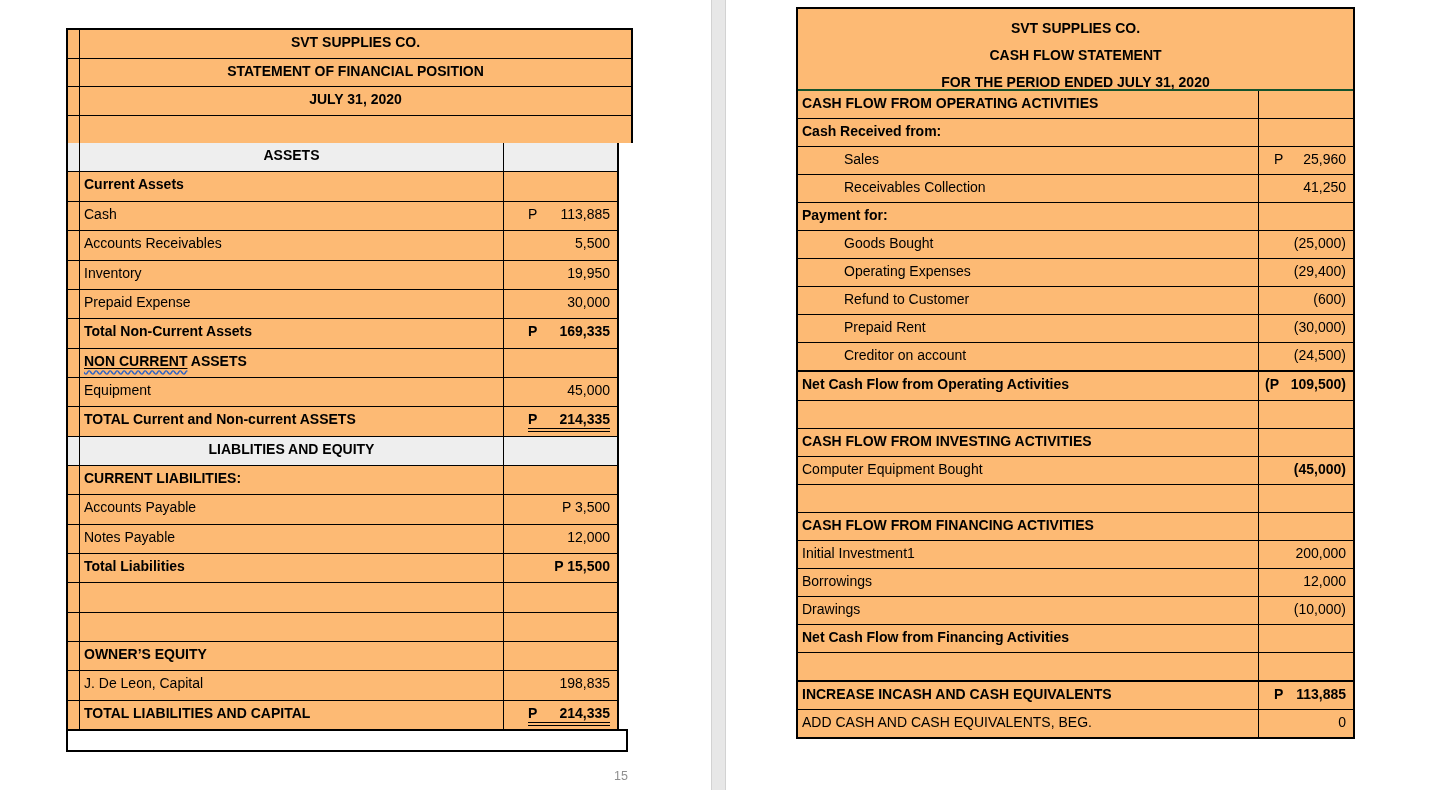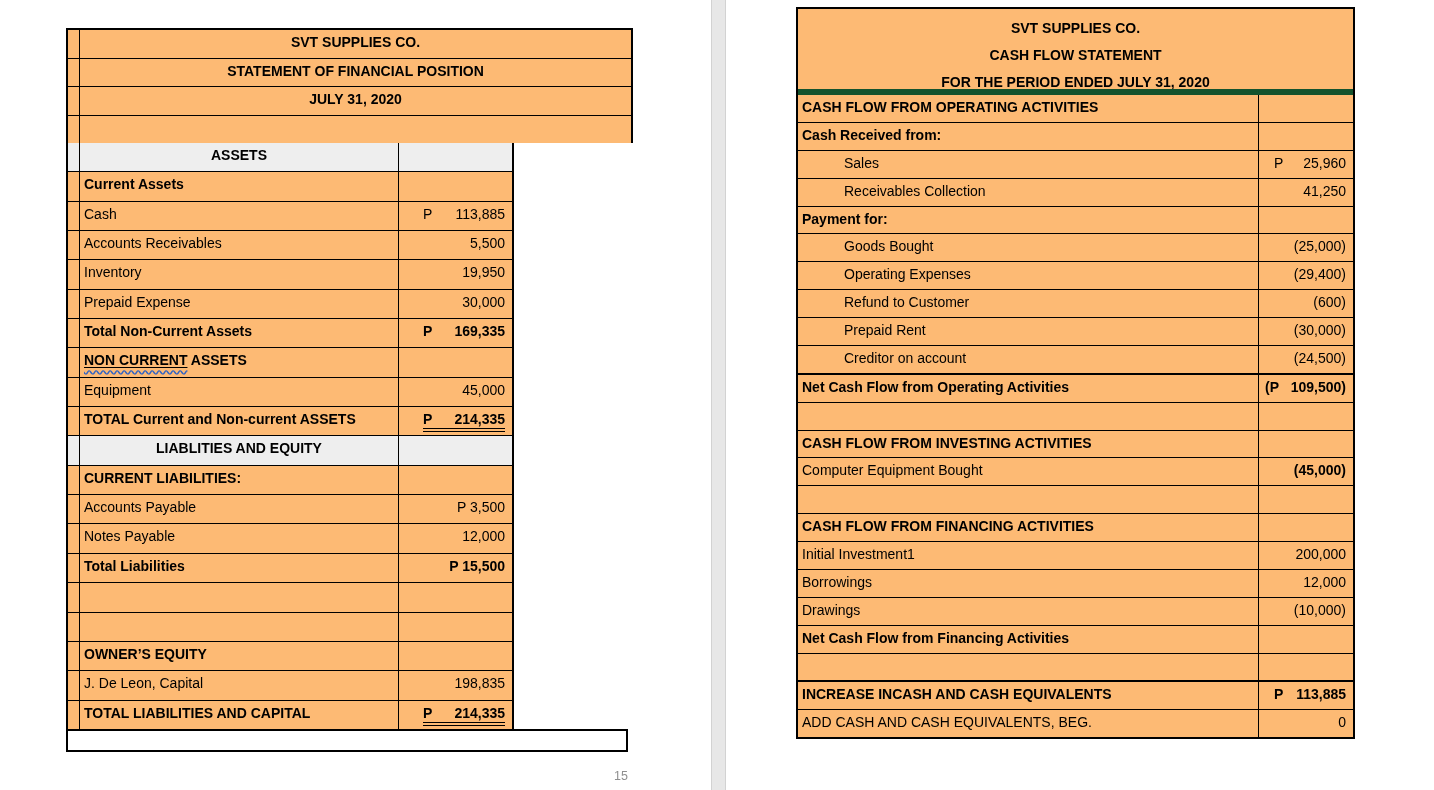--- a/index.html
+++ b/index.html
@@ -26,30 +26,30 @@
   #left-head .c3, #left-body .c3 { width:114px; }
   #right-table .c3 { width:95px; }
   #left-body .c3 > .p { margin-left:18px; }
   #right-table .c3 > .p { margin-left:9px; }
   .p.paren { margin-left:0 !important; }
   .dd { flex:1 1 auto; display:flex; justify-content:space-between; margin-left:18px;
         border-bottom:4px double #000; padding-bottom:0; margin-bottom:3px; }
 
   
   #left-head { left:66px; top:28px; width:567px; height:115px; border-bottom:none; }
-  #left-body { left:66px; top:143px; width:448px; height:588px; border-top:none; }
+  #left-body { left:66px; top:143px; width:553px; height:588px; border-top:none;justify-content:flex-end; }
   #left-body .row:first-child { border-top:none; }
   #left-foot { position:absolute; left:66px; top:729px; width:562px; height:23px; border:2px solid #000; background:#fff; }
 
   
   #right-table { left:796px; top:7px; width:559px; height:732px; }
   .title-block { flex:none; height:80px; padding-top:6px; text-align:center; }
   .title-block div { font-weight:700; font-size:14px; line-height:27px; }
   #right-rows { flex:1 1 auto; display:flex; flex-direction:column; }
-  #right-rows .row:first-child { border-top:6px solid #14532d; }
+  #right-rows .row:first-child { border-top:2px solid #14532d; }
 
   
   .wavy { text-decoration-line:underline; text-decoration-style:wavy; text-decoration-color:#2f62c4;
           text-underline-offset:4px; }
   .ul { text-decoration-line:underline; text-decoration-style:solid; text-decoration-color:#000;
         text-underline-offset:2px; }
 
   .page-num { position:absolute; font-size:12.5px; color:#8f8f8f; width:20px; text-align:right; }
   #pn-left { left:608px; top:769px; }
   #pn-right { left:1330px; top:792px; }

